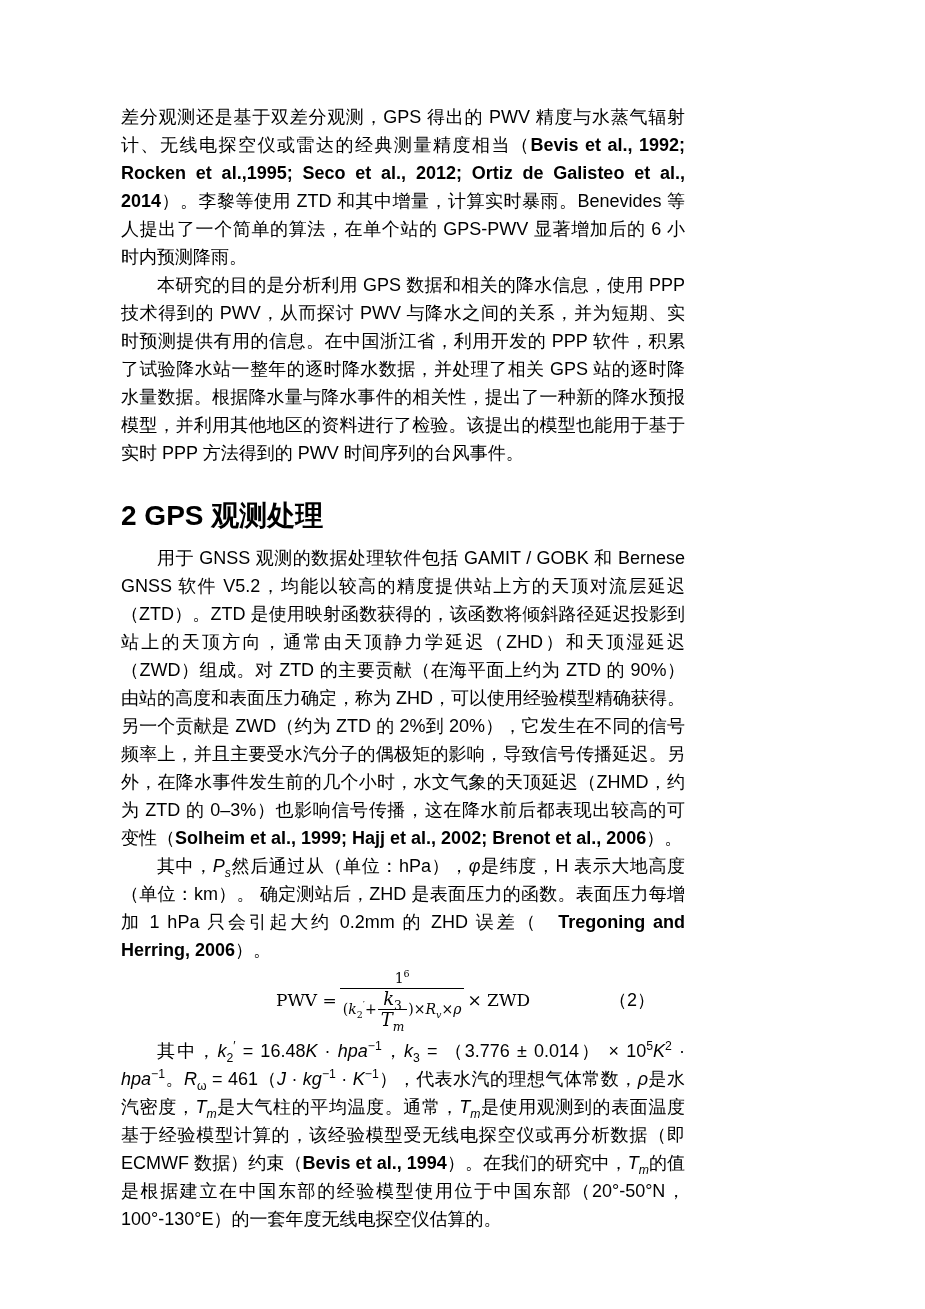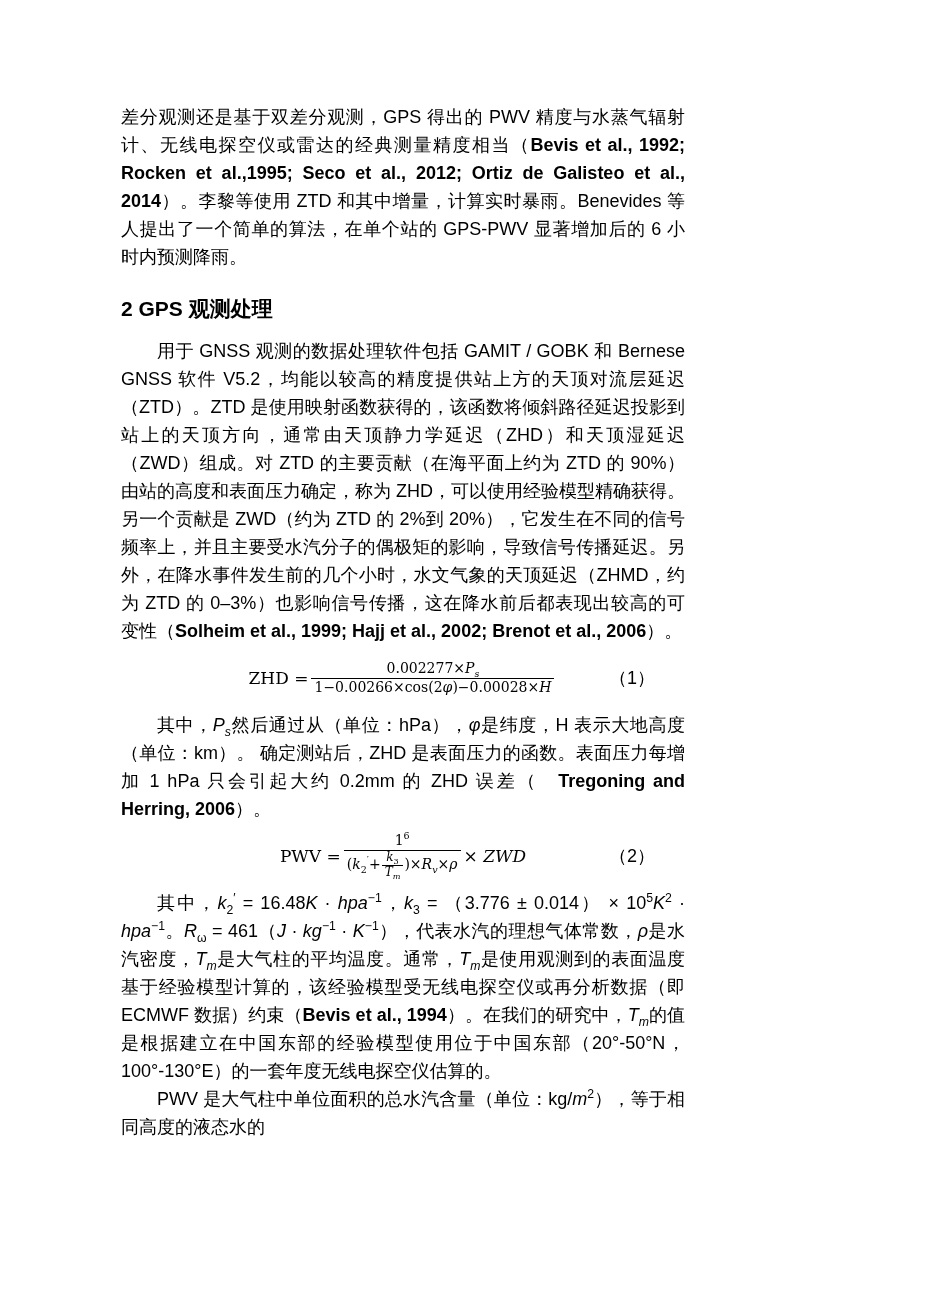--- a/index.html
+++ b/index.html
@@ -14,24 +14,24 @@
     overflow:hidden;
   }
   p.body {
     margin:0;
     font-size:18px;
     line-height:28px;
     text-align:justify;
   }
   p.indent { text-indent:2em; }
   h2.section {
-    font-size:21px;
+    font-size:28px;
     line-height:30px;
     font-weight:bold;
-    margin:23px 0 13px 0;
+    margin:34px 0 13px 0;
   }
   .equation {
     position:relative;
     display:flex;
     justify-content:center;
     align-items:center;
     min-height:54px;
     margin:6px 0;
     font-family:"DejaVu Serif","Liberation Serif",serif;
     font-size:17px;
@@ -47,61 +47,51 @@
   .frac {
     display:inline-block;
     vertical-align:middle;
     text-align:center;
     font-size:14px;
     line-height:1.25;
     margin:0 3px;
   }
   .frac > .num { display:block; padding:0 3px; }
   .frac > .den { display:block; border-top:1px solid #000; padding:0 3px; white-space:nowrap; }
-  .frac.small { font-size:12px; line-height:1.15; margin:0 1px; vertical-align:middle; }
+  .frac.small { font-size:18px; line-height:1.15; margin:0 1px; vertical-align:middle; }
   sub, sup { font-size:0.68em; line-height:0; }
 </style>
 </head>
 <body>
 
 <div class="page">
 
   <p class="body"><span>差分观测还是基于双差分观测，GPS 得出的 PWV 精度与水蒸气辐射计、无线电探空仪或雷达的经典测量精度相当（</span><span style="font-weight: bold;">Bevis et al., 1992; Rocken et al.,1995; Seco et al., 2012; Ortiz de Galisteo et al., 2014</span><span>）。李黎等使用 ZTD 和其中增量，计算实时暴雨。Benevides 等人提出了一个简单的算法，在单个站的 GPS-PWV 显著增加后的 6 小时内预测降雨。</span></p>
 
+  <p class="body indent"><span>本研究的目的是分析利用 GPS 数据和相关的降水信息，使用 PPP 技术得到的 PWV，从而探讨 PWV 与降水之间的关系，并为短期、实时预测提供有用的信息。在中国浙江省，利用开发的 PPP 软件，积累了试验降水站一整年的逐时降水数据，并处理了相关 GPS 站的逐时降水量数据。根据降水量与降水事件的相关性，提出了一种新的降水预报模型，并利用其他地区的资料进行了检验。该提出的模型也能用于基于实时 PPP 方法得到的 PWV 时间序列的台风事件。</span></p>
 
   <h2 class="section">2 GPS 观测处理</h2>
 
   <p class="body indent"><span>用于 GNSS 观测的数据处理软件包括 GAMIT / GOBK 和 Bernese GNSS 软件 V5.2，均能以较高的精度提供站上方的天顶对流层延迟（ZTD）。ZTD 是使用映射函数获得的，该函数将倾斜路径延迟投影到站上的天顶方向，通常由天顶静力学延迟（ZHD）和天顶湿延迟（ZWD）组成。对 ZTD 的主要贡献（在海平面上约为 ZTD 的 90%）由站的高度和表面压力确定，称为 ZHD，可以使用经验模型精确获得。另一个贡献是 ZWD（约为 ZTD 的 2%到 20%），它发生在不同的信号频率上，并且主要受水汽分子的偶极矩的影响，导致信号传播延迟。另外，在降水事件发生前的几个小时，水文气象的天顶延迟（ZHMD，约为 ZTD 的 0–3%）也影响信号传播，这在降水前后都表现出较高的可变性（</span><span style="font-weight: bold;">Solheim et al., 1999; Hajj et al., 2002; Brenot et al., 2006</span><span>）。</span></p>
 
 
-  <div class="equation">
-    <span class="eq-body">
-      <span><span>ZHD = </span></span>
-      <span class="frac">
-        <span class="num"><span>0.002277×</span><span style="font-style: italic;">P</span><sub style="font-style: italic;">s</sub></span>
-        <span class="den"><span>1−0.00266×cos(2</span><span style="font-style: italic;">φ</span><span>)−0.00028×</span><span style="font-style: italic;">H</span></span>
-      </span>
-    </span>
-    <span class="eq-num">（1）</span>
-  </div>
 
   <p class="body indent"><span>其中，</span><span style="font-style: italic;">P</span><sub style="font-style: italic;">s</sub><span>然后通过从（单位：hPa），</span><span style="font-style: italic;">φ</span><span>是纬度，H 表示大地高度（单位：km）。 确定测站后，ZHD 是表面压力的函数。表面压力每增加 1 hPa 只会引起大约 0.2mm 的 ZHD 误差（</span><span style="font-weight: bold; margin-left: 20px;">Tregoning and Herring, 2006</span><span>）。</span></p>
 
 
   <div class="equation">
     <span class="eq-body">
       <span><span>PWV = </span></span>
       <span class="frac">
         <span class="num"><span>1</span><sup>6</sup></span>
         <span class="den">
           <span><span>(</span><span style="font-style: italic;">k</span><sub>2</sub><sup>′</sup><span>+</span></span><span class="frac small"><span class="num"><span style="font-style: italic;">k</span><sub>3</sub></span><span class="den"><span style="font-style: italic;">T</span><sub style="font-style: italic;">m</sub></span></span><span><span>)×</span><span style="font-style: italic;">R</span><sub style="font-style: italic;">v</sub><span>×</span><span style="font-style: italic;">ρ</span></span>
         </span>
       </span>
-      <span><span> × </span><span style="font-style: italic;">ZWD</span></span>
+      <span><span> × </span><span style="">ZWD</span></span>
     </span>
     <span class="eq-num">（2）</span>
   </div>
 
   <p class="body indent"><span>其中，</span><span style="font-style: italic;">k</span><sub>2</sub><sup>′</sup><span> = 16.48</span><span style="font-style: italic;">K</span><span> · </span><span style="font-style: italic;">hpa</span><sup>−1</sup><span>，</span><span style="font-style: italic;">k</span><sub>3</sub><span> = （3.776 ± 0.014） × 10</span><sup>5</sup><span style="font-style: italic;">K</span><sup>2</sup><span> · </span><span style="font-style: italic;">hpa</span><sup>−1</sup><span>。</span><span style="font-style: italic;">R</span><sub>ω</sub><span> = 461（</span><span style="font-style: italic;">J</span><span> · </span><span style="font-style: italic;">kg</span><sup>−1</sup><span> · </span><span style="font-style: italic;">K</span><sup>−1</sup><span>），代表水汽的理想气体常数，</span><span style="font-style: italic;">ρ</span><span>是水汽密度，</span><span style="font-style: italic;">T</span><sub style="font-style: italic;">m</sub><span>是大气柱的平均温度。通常，</span><span style="font-style: italic;">T</span><sub style="font-style: italic;">m</sub><span>是使用观测到的表面温度基于经验模型计算的，该经验模型受无线电探空仪或再分析数据（即 ECMWF 数据）约束（</span><span style="font-weight: bold;">Bevis et al., 1994</span><span>）。在我们的研究中，</span><span style="font-style: italic;">T</span><sub style="font-style: italic;">m</sub><span>的值是根据建立在中国东部的经验模型使用位于中国东部（20°-50°N，100°-130°E）的一套年度无线电探空仪估算的。</span></p>
 
-  <p class="body indent"><span>PWV 是大气柱中单位面积的总水汽含量（单位：kg/</span><span style="font-style: italic;">m</span><sup>2</sup><span>），等于相同高度的液态水的</span></p>
 
 </div>
 
 </body></html>

